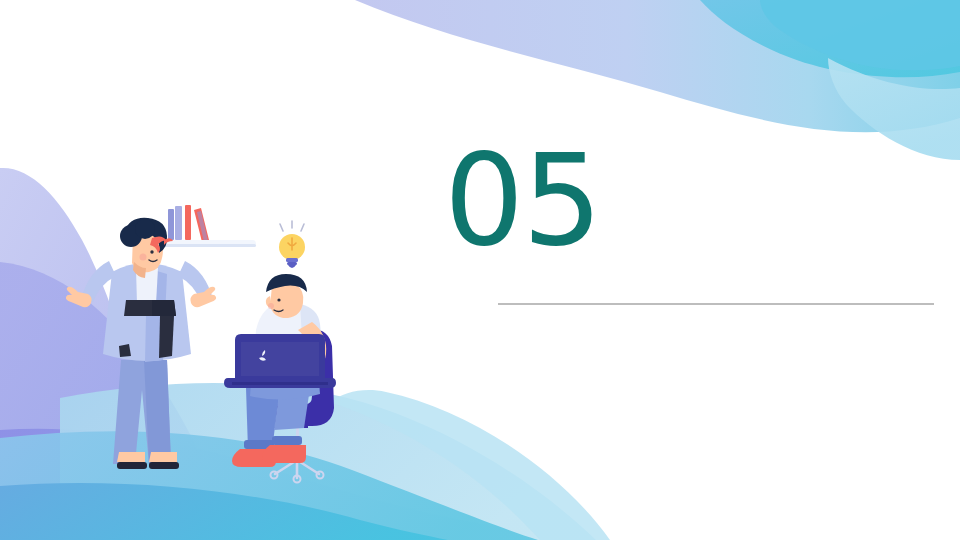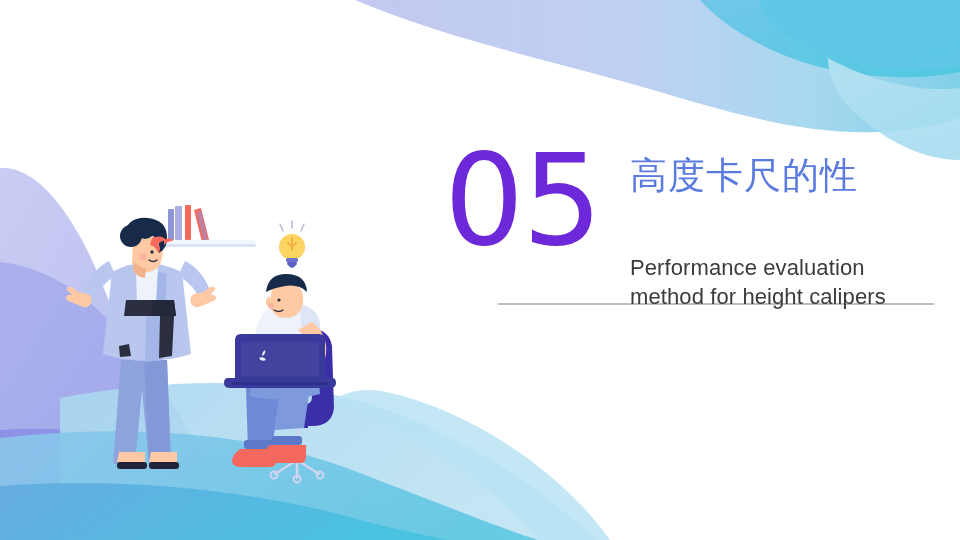--- a/index.html
+++ b/index.html
@@ -14,21 +14,21 @@
   #illustration{position:absolute;left:0;top:0;width:960px;height:540px;pointer-events:none;}
 
   
   .section-number{
     position:absolute;
     left:444px; top:138px;
     font-size:126px;
     line-height:126px;
     letter-spacing:-2px;
     font-weight:400;
-    color:#6d28d9;
+    color:#0f766e;
     font-family:"DejaVu Sans","Liberation Sans",sans-serif;
     white-space:nowrap;
   }
   .title-zh{
     position:absolute;
     left:630px; top:152px;
     width:320px;
     font-size:37px;
     line-height:47px;
     font-weight:400;
@@ -227,23 +227,18 @@
       <path d="M241,342 l78,0 l0,34 l-78,0 Z" fill="#43439f"></path>
       <path d="M228,378 l104,0 q4,0 4,5 q0,5 -6,5 l-100,0 q-6,0 -6,-5 q0,-5 4,-5 Z" fill="#3a3a9c"></path>
       <path d="M232,382 l96,0 l0,3 l-96,0 Z" fill="#2f2f8c"></path>
       <path d="M262,356 q0,-4 3,-6 q1,4 -3,6 Z M259,358 q5,-2 7,2 q-5,2 -7,-2 Z" fill="#eef2fb"></path>
     </g>
   </svg>
 
   <div class="section-number">05</div>
 
   <div class="title-zh">
-    <span>高度卡尺的性</span>
   </div>
 
   <div class="divider"></div>
 
-  <div class="title-en">
-    <span>Performance evaluation</span>
-    <span>method for height calipers</span>
-  </div>
 
 </div>
 
 </body></html>

